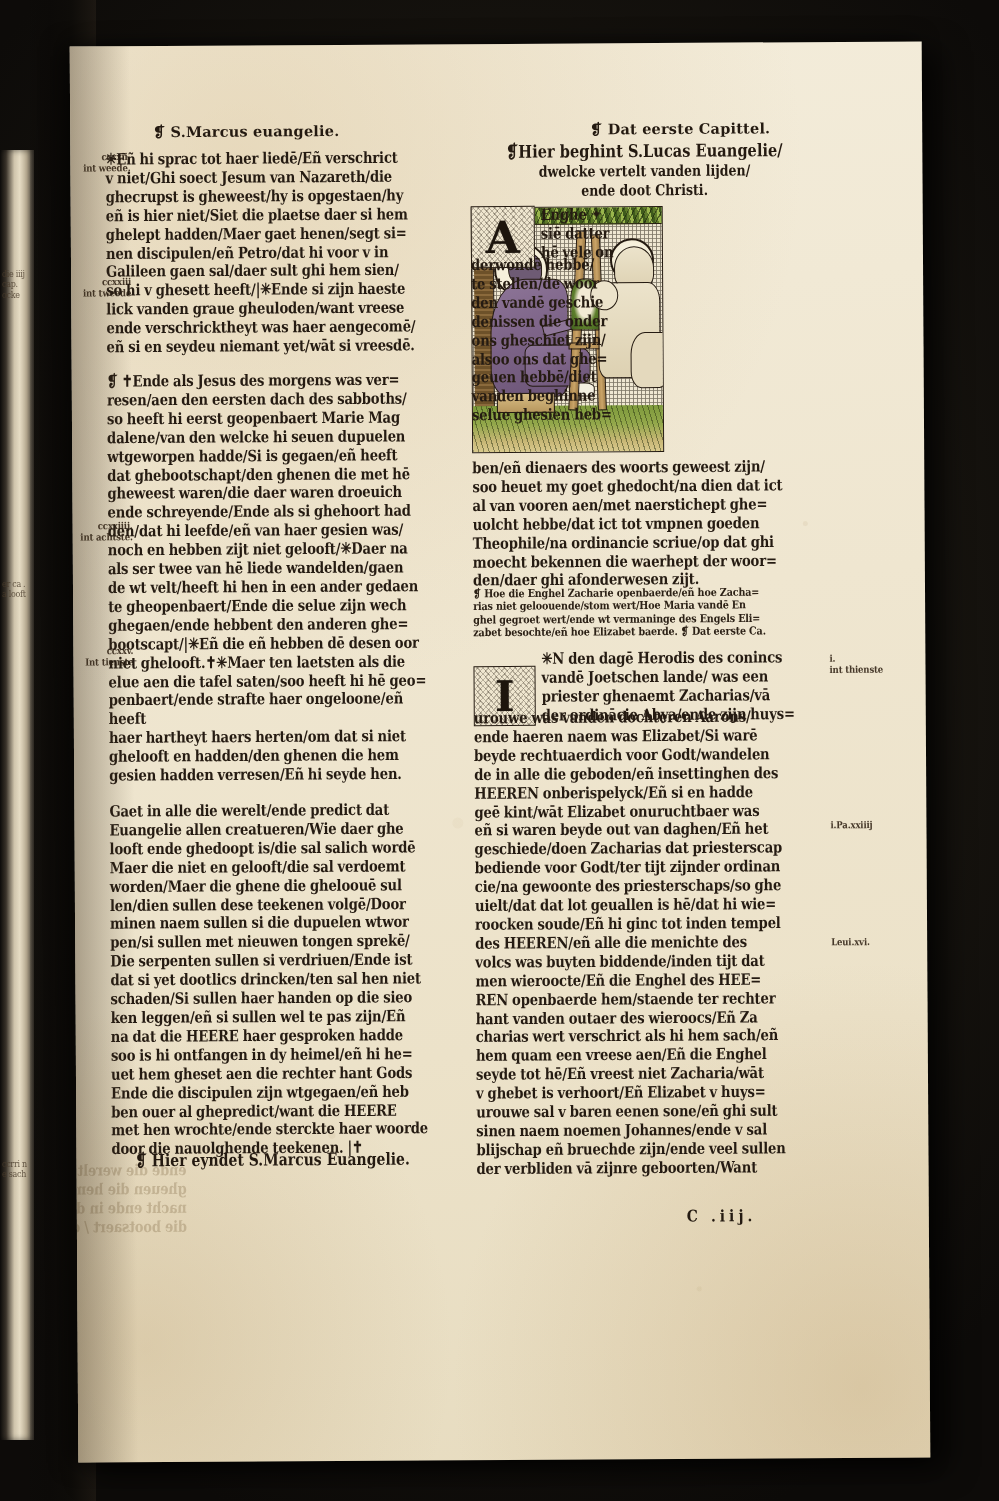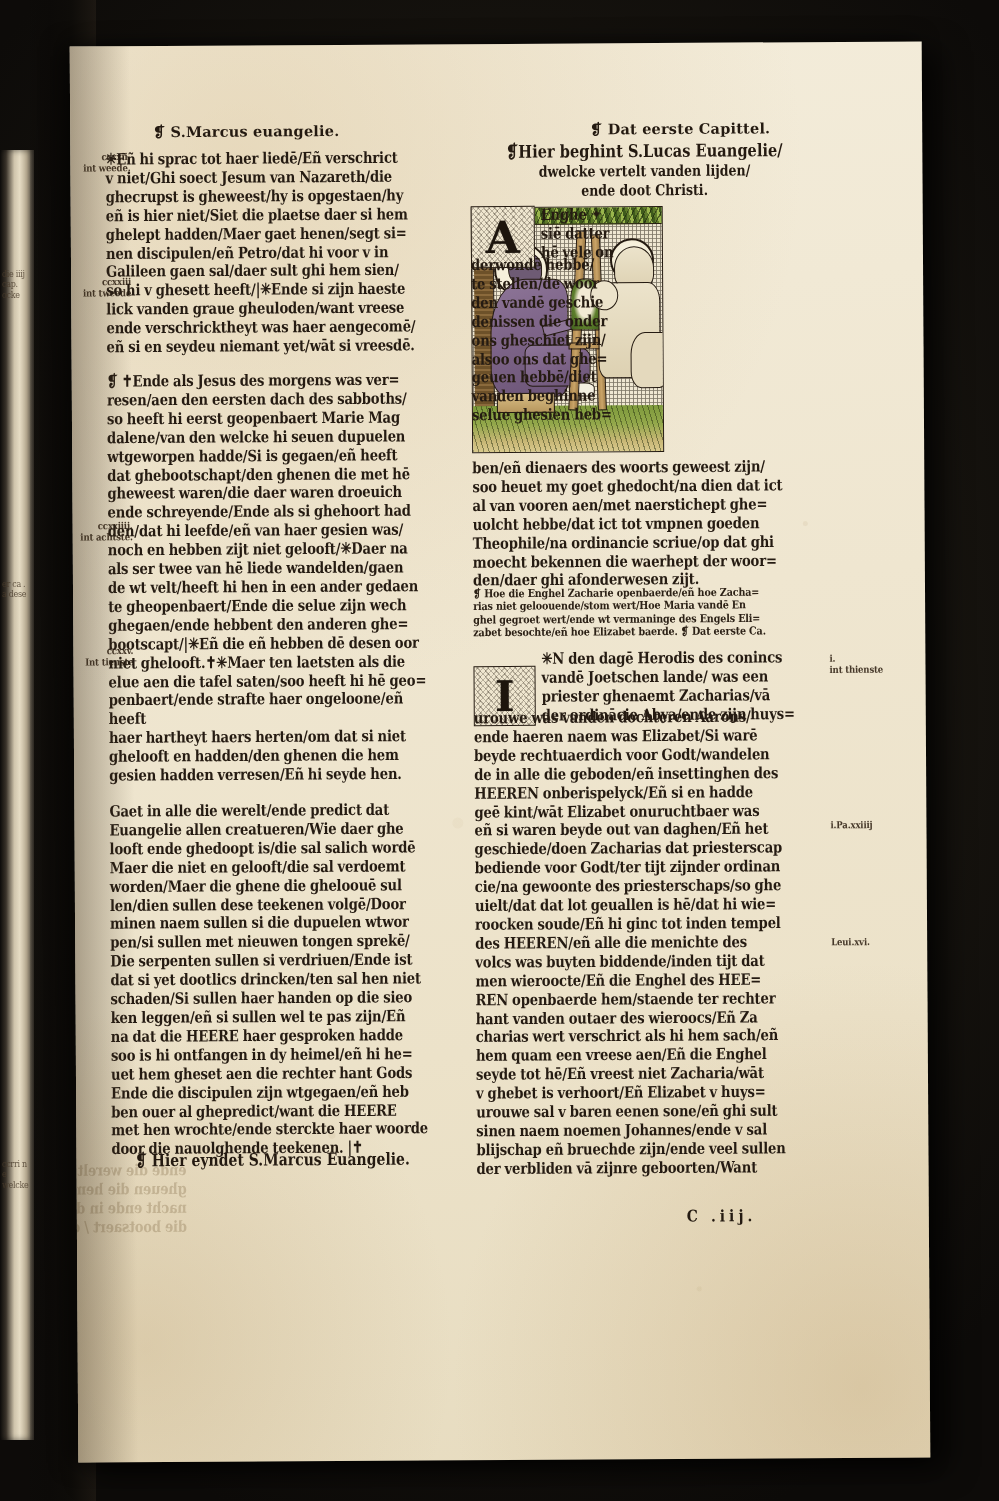--- a/index.html
+++ b/index.html
@@ -310,23 +310,23 @@
 </head>
 <body>
 
 <div id="photo">
 
   <div id="edge-stack">
     <div class="edge-note" style="top:120px;">die iiij
 cap.
 ocke</div>
     <div class="edge-note" style="top:430px;">er ca
-. a dese</div>
+. a looft</div>
     <div class="edge-note" style="top:1010px;">ccrri
-n e welcke</div>
+n e sach</div>
   </div>
 
   <div id="gutter"></div>
 
   <div id="leaf">
     <div id="content">
 
       <div class="ghost" style="left:110px; top:1115px; width:300px;">ende die werelt ende alle dat
 gheuen die hem sijt / Dit heeft gheinnen
 nacht ende in die morghen gheschiet

